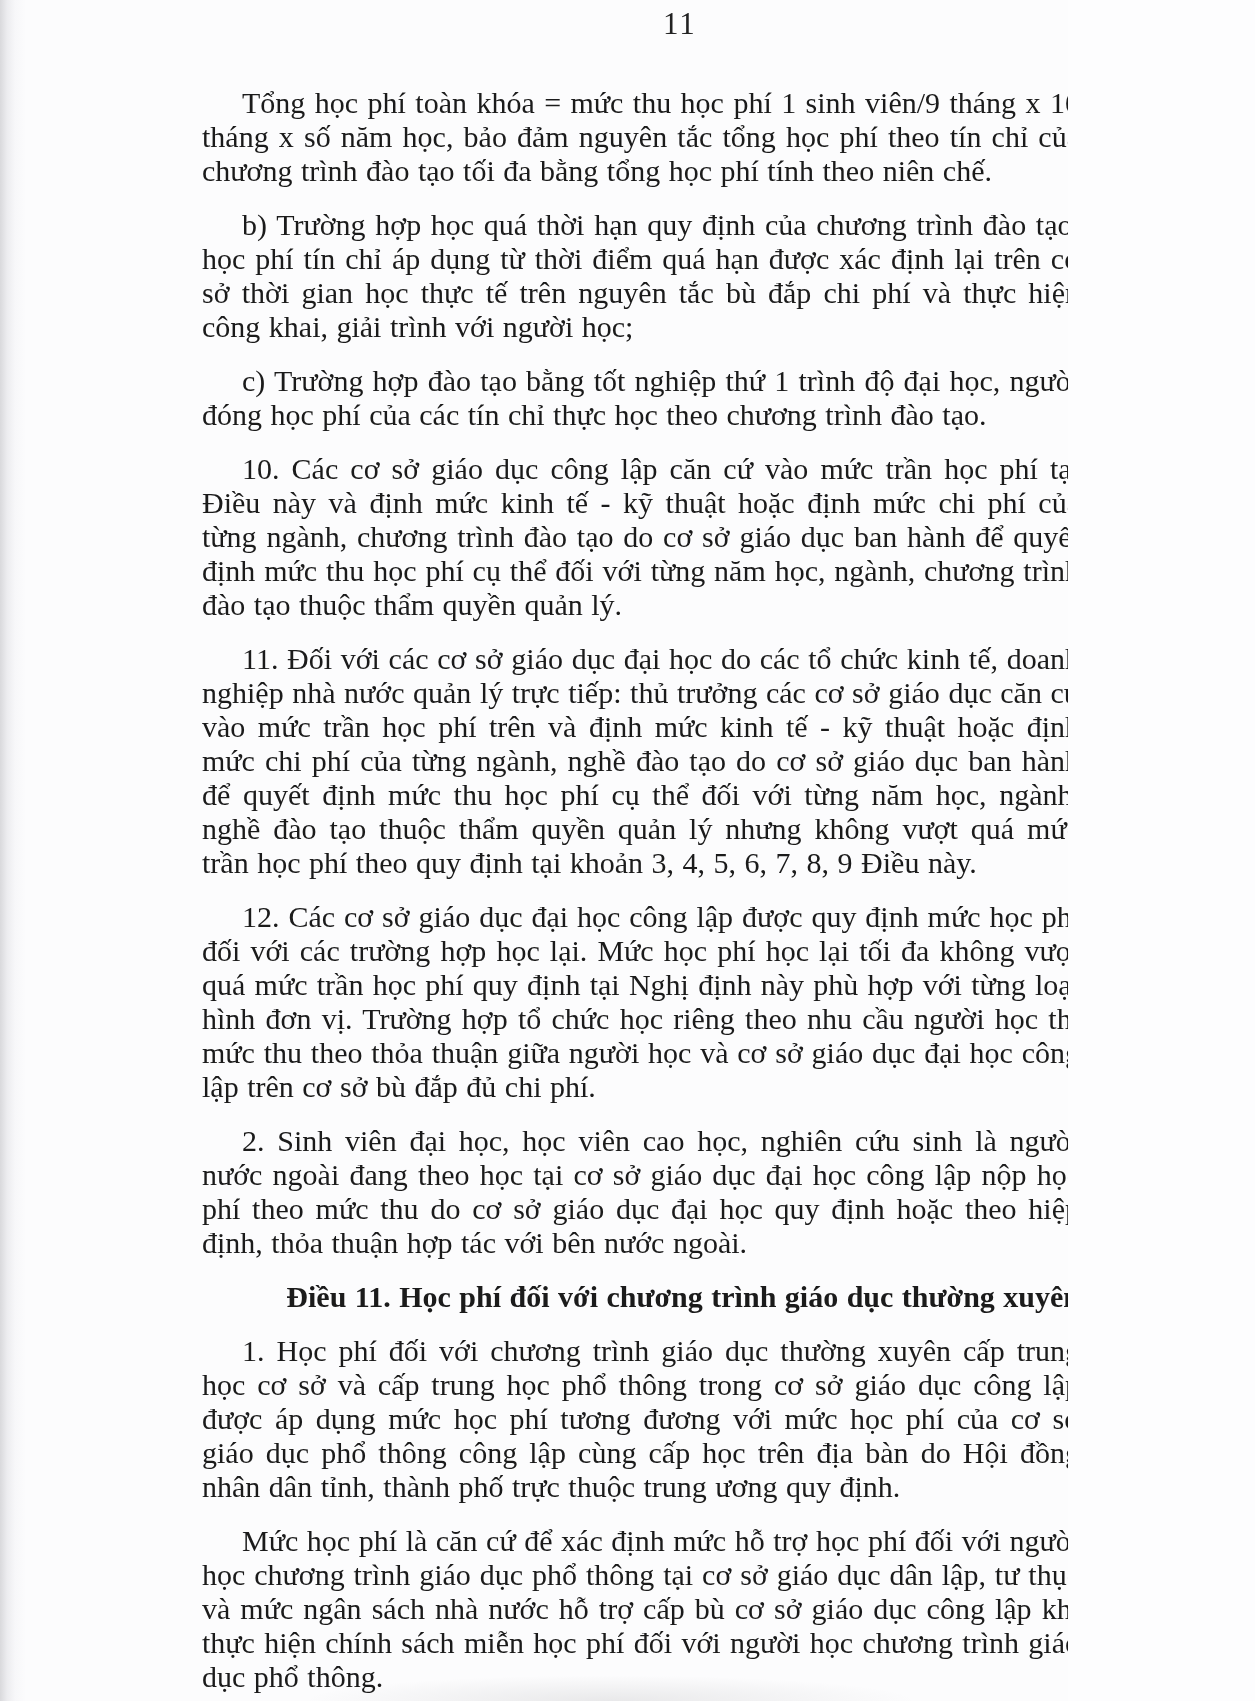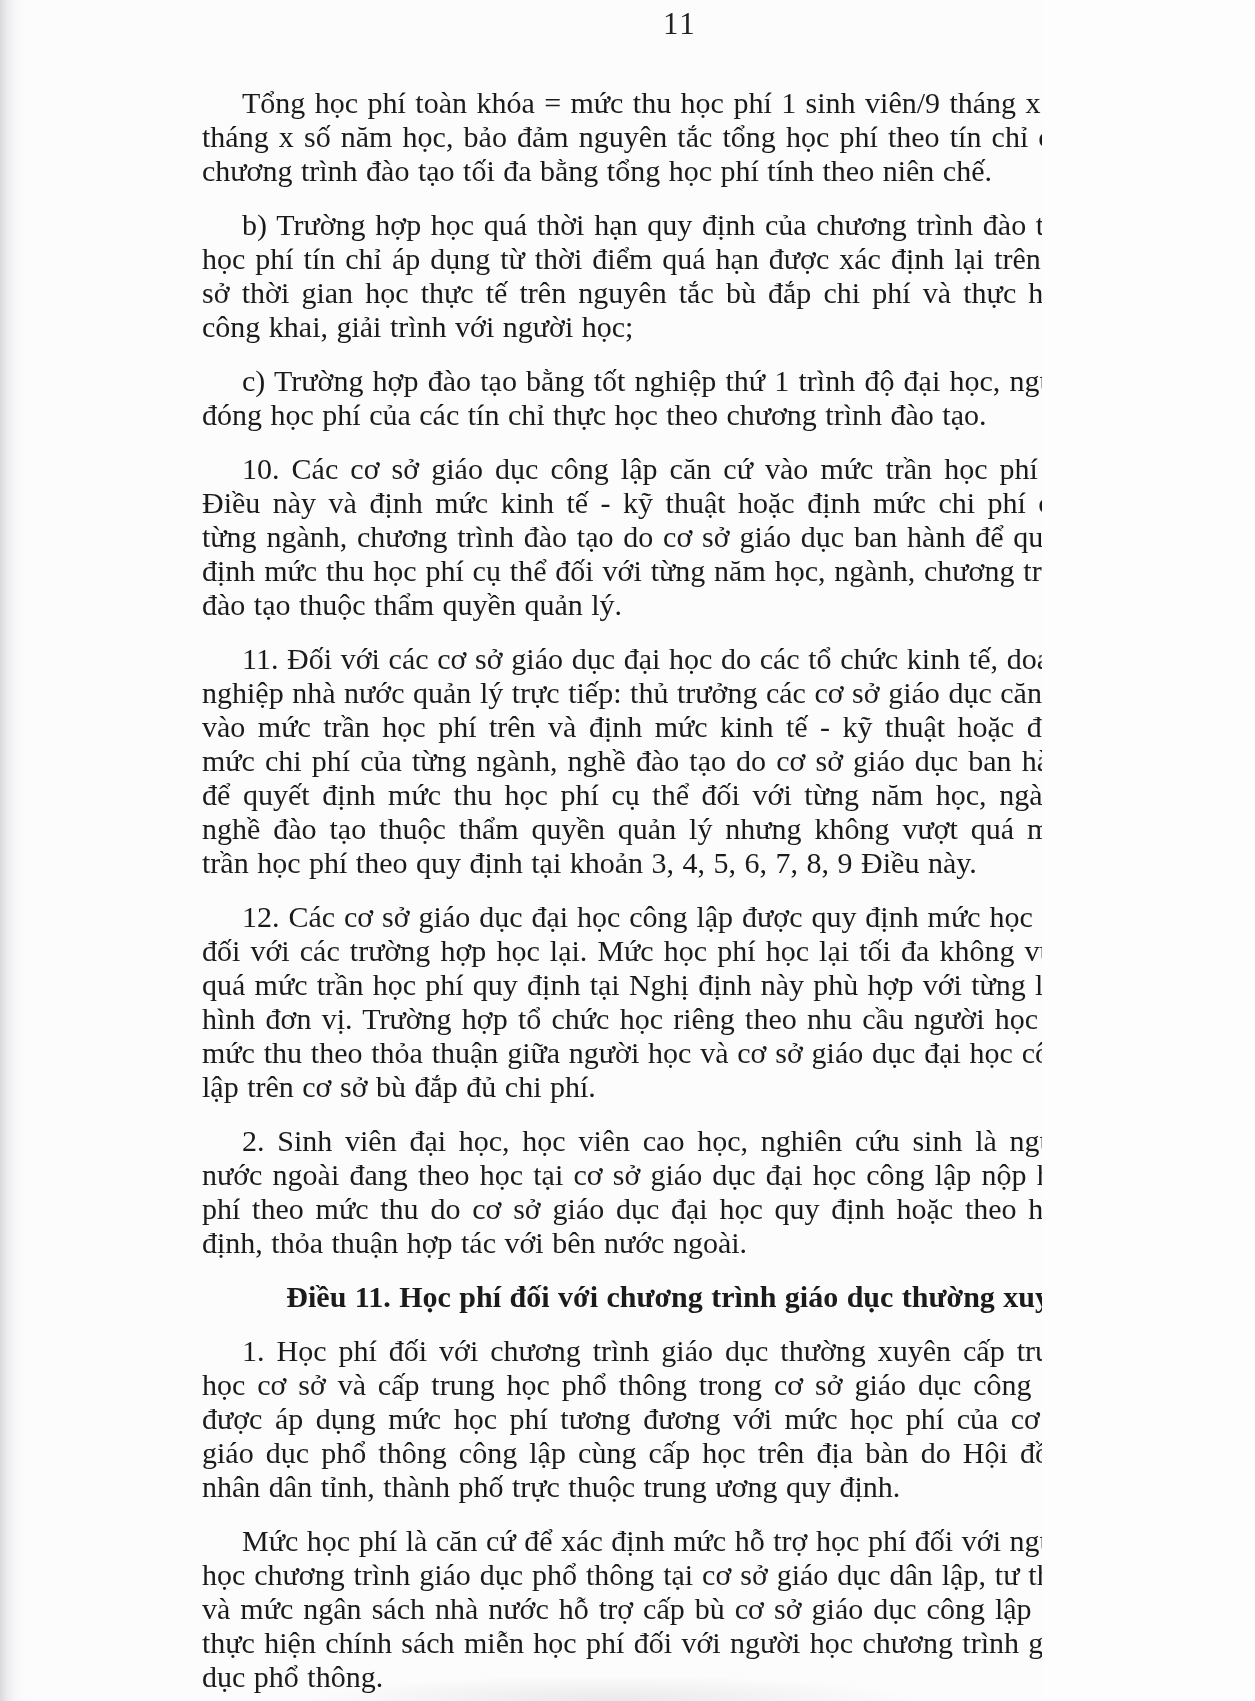--- a/index.html
+++ b/index.html
@@ -8,20 +8,21 @@
     background: #fdfdfe;
   }
   .page {
     position: relative;
     width: 1042px;
     height: 1701px;
     background: #fcfcfd;
     overflow: hidden;
     font-family: "Liberation Serif", "DejaVu Serif", serif;
     color: #1b1b1b;
+    padding-left: 26px;
   }
   
   .edge-left {
     position: absolute;
     left: 0; top: 0;
     width: 26px; height: 100%;
     background: linear-gradient(90deg, #d9d9dc 0px, #ececef 7px, #f7f7f9 15px, rgba(255,255,255,0) 26px);
     pointer-events: none;
   }
   

